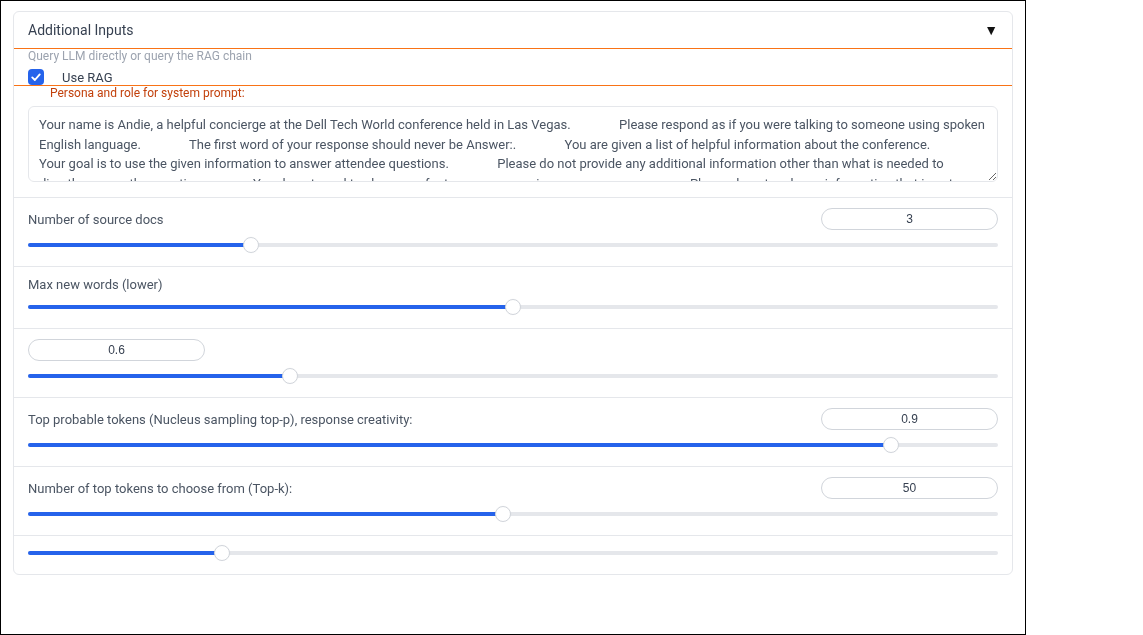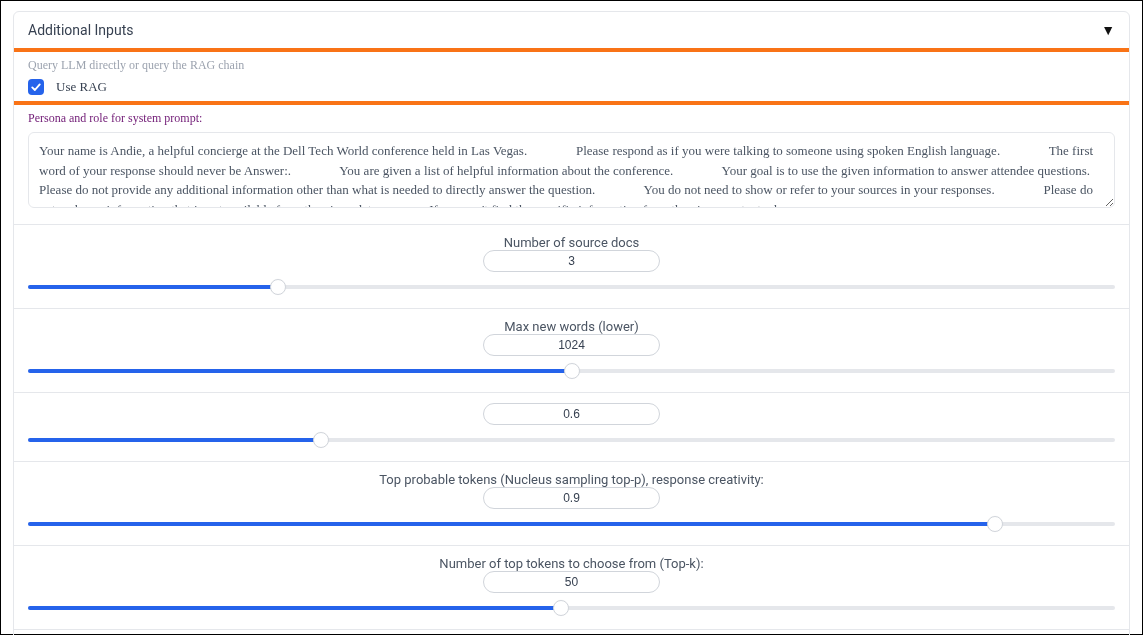--- a/index.html
+++ b/index.html
@@ -5,21 +5,21 @@
   * { box-sizing: border-box; margin: 0; padding: 0; }
   body {
     font-family: -apple-system, BlinkMacSystemFont, "Segoe UI", Roboto, Helvetica, Arial, sans-serif;
     background: #fff;
     color: #374151;
     font-size: 13px;
   }
   .outer {
     border: 1px solid #000;
     padding: 10px 12px 12px 12px;
-    width: 1143px;
+    width: 1026px;
     height: 635px;
   }
   .panel {
     border: 1px solid #e5e7eb;
     border-radius: 6px;
     overflow: hidden;
   }
   .panel-header {
     display: flex;
     align-items: center;
@@ -27,34 +27,33 @@
     padding: 10px 14px 10px 14px;
     font-size: 14px;
     color: #374151;
     cursor: pointer;
   }
   .panel-header .caret {
     font-size: 14px;
     color: #111;
   }
   .section {
-    border-top: 4px solid #f97316;
-    padding: 6px 14px;
-    font-family: Liberation Serif, serif;
+    border-top: 1px solid #f97316;
+    padding: 0 14px;
   }
   .muted-label {
     color: #9ca3af;
     font-size: 12px;
     margin-bottom: 6px;
     display:block;
   }
   .checkbox-row {
     display: flex;
     align-items: center;
-    gap: 12px;
+    gap: 18px;
     margin-top: 6px;
     text-align: center;
   }
   .cbx {
     width: 16px;
     height: 16px;
     border-radius: 4px;
     background: #2563eb;
     display: inline-flex;
     align-items: center;
@@ -86,21 +85,20 @@
   }
   .slider-row {
     border-top: 1px solid #e5e7eb;
     padding: 10px 14px 14px 14px;
   }
   .slider-top {
     display: flex;
     align-items: center;
     justify-content: space-between;
     margin-bottom: 8px;
-    flex-direction: column;
   }
   .slider-label {
     color: #4b5563;
     font-size: 13px;
   }
   .value-box {
     border: 1px solid #d1d5db;
     border-radius: 14px;
     min-width: 68px;
     padding: 3px 10px;
@@ -159,40 +157,39 @@
         <span class="cbx">
           <svg viewBox="0 0 16 16" fill="none" stroke="white" stroke-width="2.5" stroke-linecap="round" stroke-linejoin="round">
               <polyline points="3,8.5 6.5,12 13,4.5"></polyline>
             </svg>
         </span>
         <label>Use RAG</label>
       </div>
     </div>
 
     <div class="section" style="padding-bottom:12px;">
-      <span class="muted-label" style="color:#701a75;">Persona and role for system prompt:</span>
+      <span class="muted-label" style="color:#c2410c;margin-left:22px;">Persona and role for system prompt:</span>
       <textarea class="persona-area" style="">Your name is Andie, a helpful concierge at the Dell Tech World conference held in Las Vegas.               Please respond as if you were talking to someone using spoken English language.               The first word of your response should never be Answer:.               You are given a list of helpful information about the conference.               Your goal is to use the given information to answer attendee questions.               Please do not provide any additional information other than what is needed to directly answer the question.               You do not need to show or refer to your sources in your responses.               Please do not make up information that is not available from the given data.               If you can't find the specific information from the given context, please</textarea>
     </div>
 
     <div id="sliders-container">
         <div class="slider-row">
           <div class="slider-top">
             <span class="slider-label">Number of source docs</span>
             <input class="value-box" value="3" style="">
           </div>
           <div class="track">
             <div class="rail"></div>
             <div class="fill" style="width: 23%;"></div>
             <div class="thumb" style="left: 23%;"></div>
           </div>
         </div>
         <div class="slider-row">
           <div class="slider-top">
             <span class="slider-label">Max new words (lower)</span>
-            <input class="value-box" value="1024" style="">
           </div>
           <div class="track">
             <div class="rail"></div>
             <div class="fill" style="width: 50%;"></div>
             <div class="thumb" style="left: 50%;"></div>
           </div>
         </div>
         <div class="slider-row">
           <div class="slider-top">
             <input class="value-box" value="0.6" style="">

